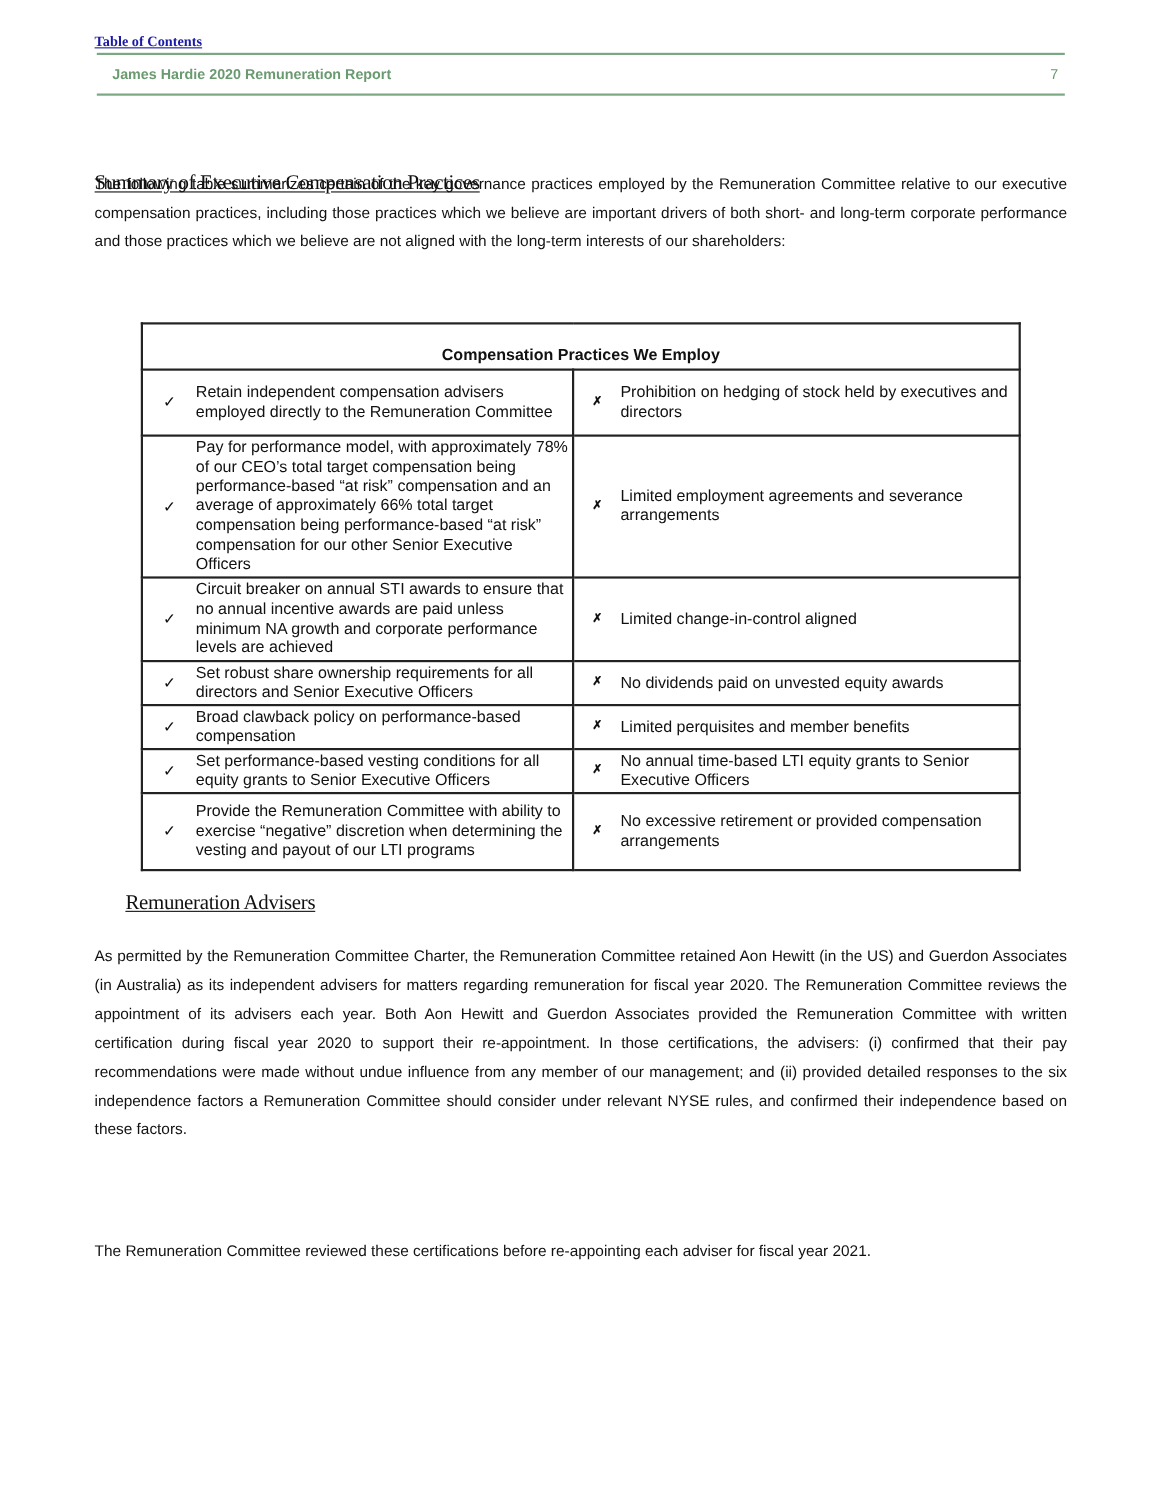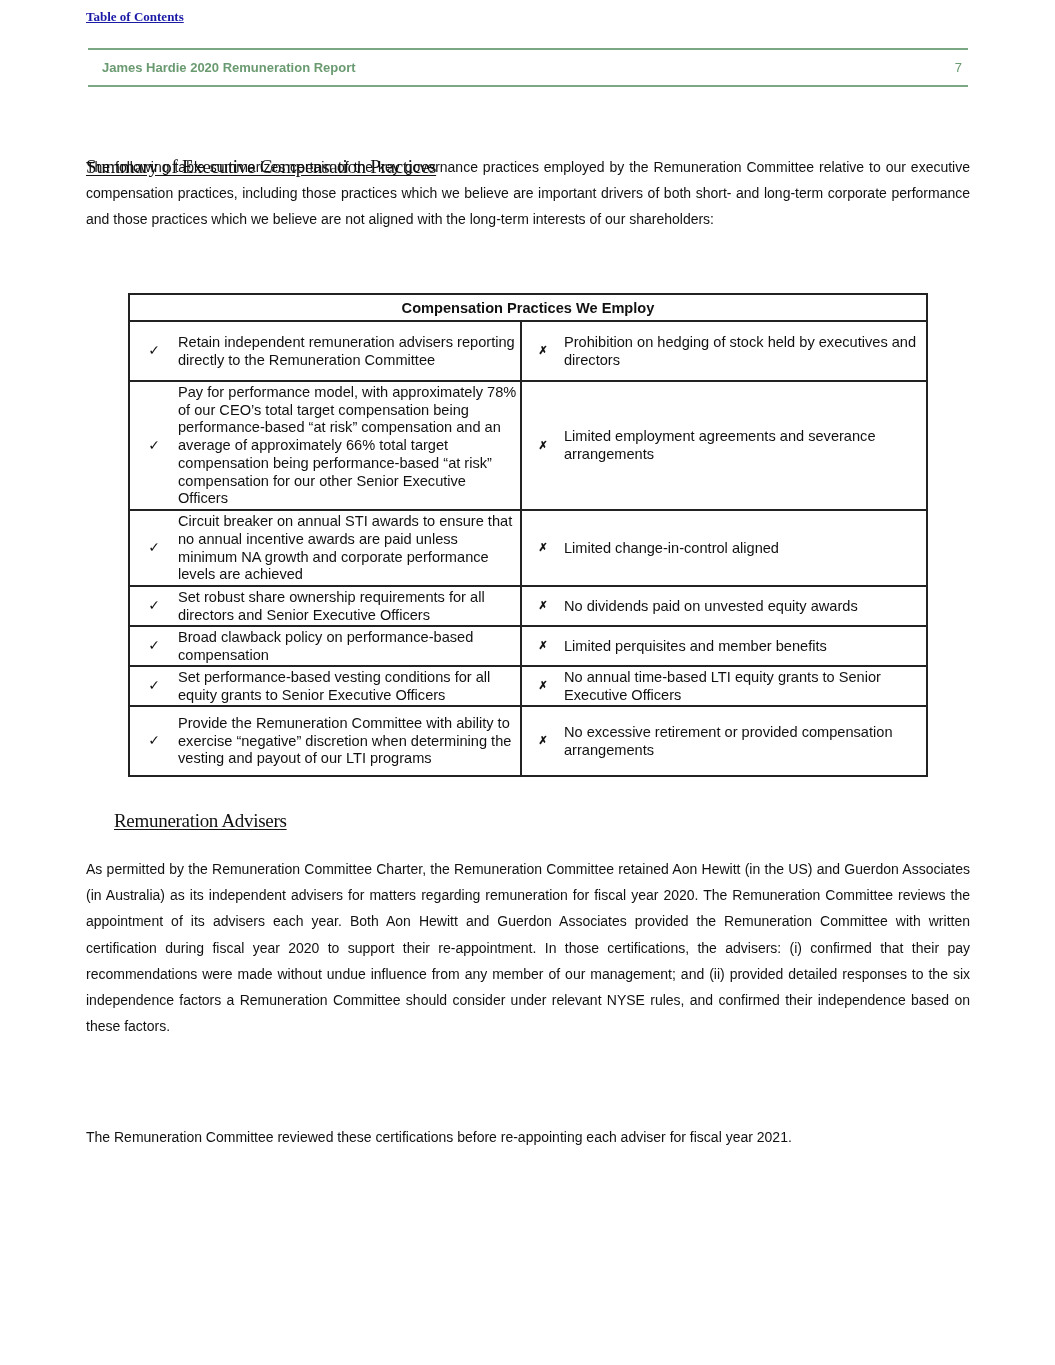--- a/index.html
+++ b/index.html
@@ -1,18 +1,18 @@
 <!DOCTYPE html>
 <html><head>
 <meta charset="utf-8">
 <style>
   html, body { margin: 0; padding: 0; background: #ffffff; }
   body { width: 1055px; height: 1365px; position: relative; overflow: hidden; color: #111; }
   .toc-link {
-    position: absolute; left: 86px; top: 9px;
+    position: absolute; left: 86px; top: 30px;
     font-family: "Liberation Serif", serif; font-weight: bold; font-size: 13px;
     color: #1a1aa6; text-decoration: underline;
   }
   .hdr-line { position: absolute; left: 88px; width: 880px; height: 2px; background: #7ba882; }
   .hdr-line.top { top: 48px; }
   .hdr-line.bottom { top: 85px; }
   .hdr-title {
     position: absolute; left: 102px; top: 60px;
     font-family: "Liberation Sans", sans-serif; font-weight: bold; font-size: 13px; color: #6a9a70;
   }
@@ -30,21 +30,21 @@
     font-family: "Liberation Sans", sans-serif; font-size: 14px; line-height: 26.2px;
     text-align: justify; color: #111; margin: 0;
   }
   table.practices {
     position: absolute; left: 128px; top: 293px; width: 800px;
     border-collapse: collapse;
     font-family: "Liberation Sans", sans-serif; font-size: 14.6px; line-height: 17.8px; color: #111;
   }
   table.practices td, table.practices th { border: 2px solid #222; padding: 0; vertical-align: middle; }
   table.practices th {
-    font-weight: bold; font-size: 14.6px; height: 23px; text-align: center; padding-top: 2px;
+    font-weight: bold; font-size: 14.6px; height: 23px; text-align: center; padding-top: 17px;
   }
   .cell { display: flex; align-items: center; }
   .mark { width: 48px; flex: 0 0 48px; text-align: center; font-size: 14px; }
   .mark.x { width: 42px; flex: 0 0 42px; font-size: 11px; font-weight: bold; }
   .txt { flex: 1; padding: 1px 2px 0 0; }
   td.left { width: 390px; }
 </style>
 </head>
 <body>
 
@@ -62,21 +62,21 @@
   <thead>
     <tr>
       <th colspan="2">Compensation Practices We Employ</th>
     </tr>
   </thead>
   <tbody>
     <tr style="height:60px;">
       <td class="left">
           <div class="cell">
             <span class="mark">✓</span>
-            <span class="txt">Retain independent remuneration advisers reporting directly to the Remuneration Committee</span>
+            <span class="txt">Retain independent compensation advisers employed directly to the Remuneration Committee</span>
           </div>
         </td>
       <td>
           <div class="cell">
             <span class="mark x">✗</span>
             <span class="txt">Prohibition on hedging of stock held by executives and directors</span>
           </div>
         </td>
     </tr>
     <tr style="height:129px;">

